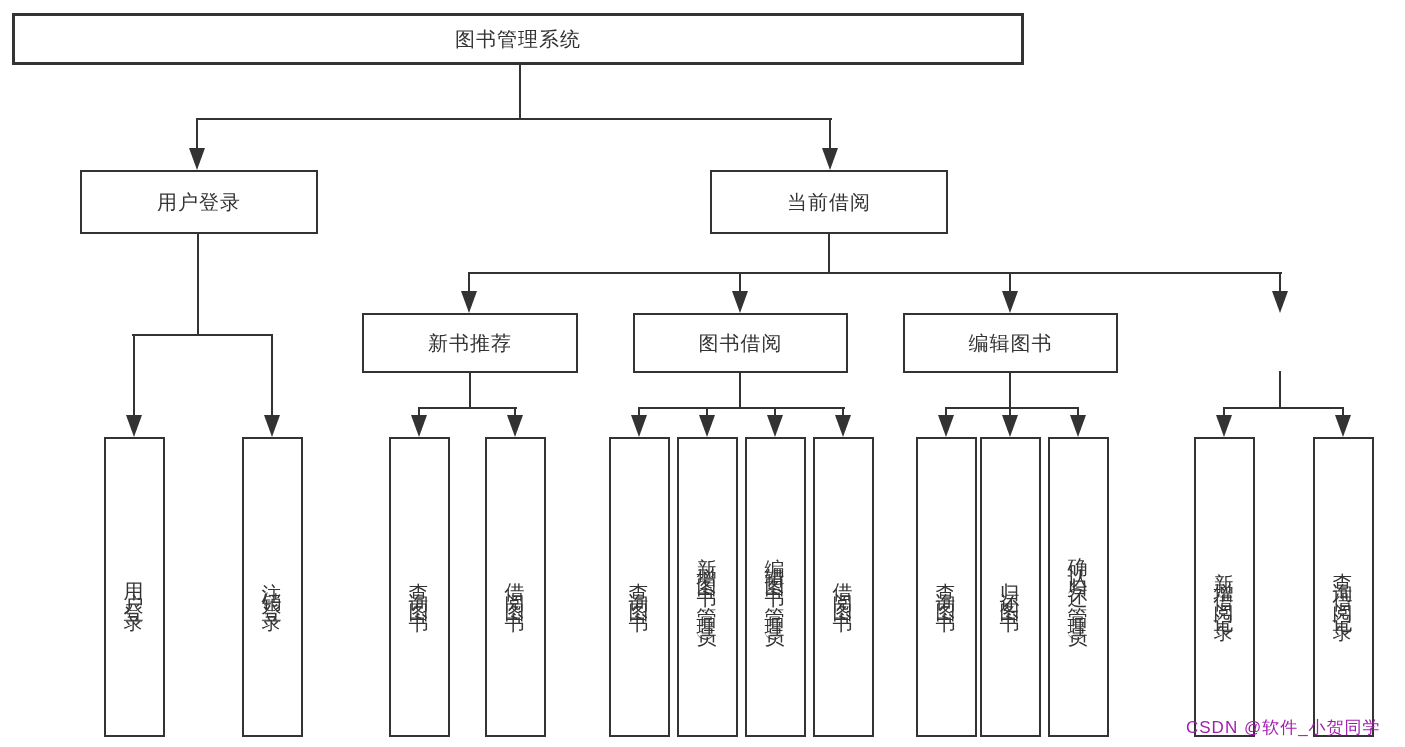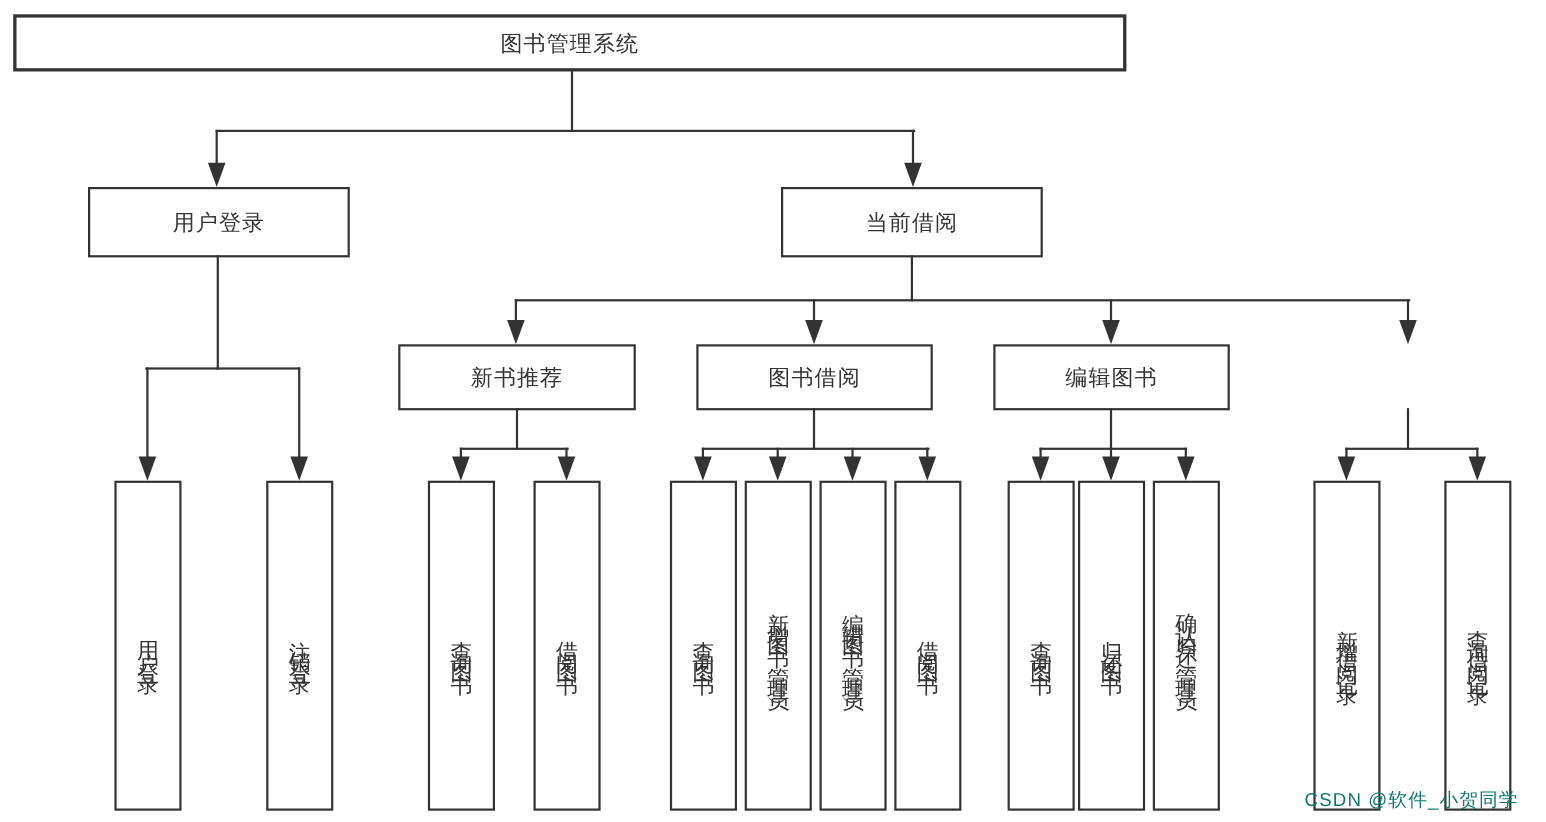--- a/index.html
+++ b/index.html
@@ -18,21 +18,21 @@
     letter-spacing:10px; white-space:normal;
   }
   .ln { position:absolute; background:#333333; }
   .ar {
     position:absolute; width:0; height:0;
     border-left:8px solid transparent; border-right:8px solid transparent;
     border-top:22px solid #333333;
   }
   .wm {
     position:absolute; left:1186px; top:716px;
-    font-size:17px; color:#0f766e; letter-spacing:1px; white-space:nowrap;
+    font-size:17px; color:#a21caf; letter-spacing:1px; white-space:nowrap;
   }
 </style>
 </head>
 <body>
 
 <div id="canvas">
 
   <div class="bx" style="left:12px;top:13px;width:1012px;height:52px;border-width:3px">
     <span>图书管理系统</span>
   </div>

